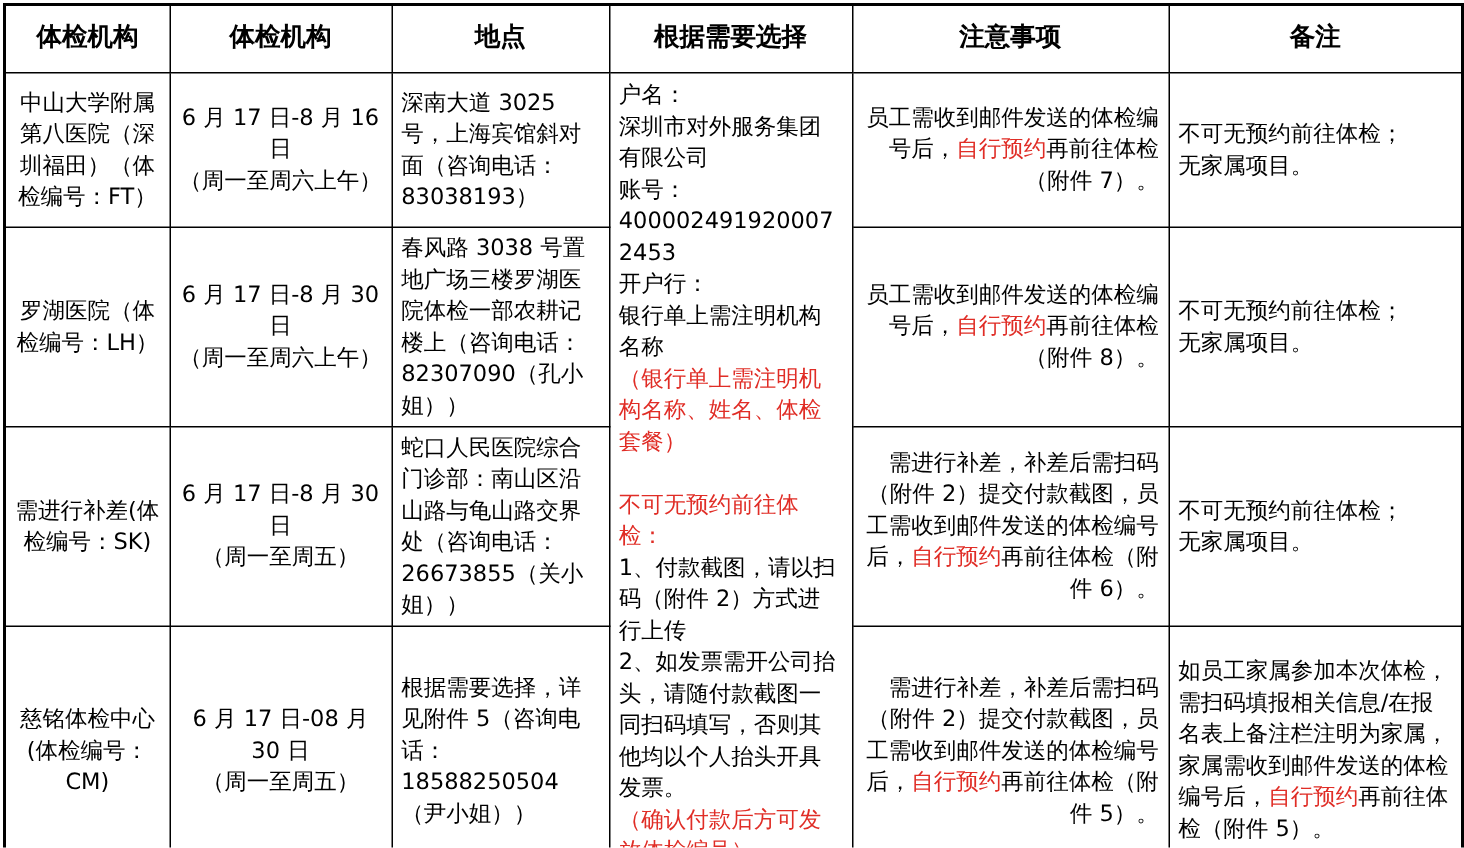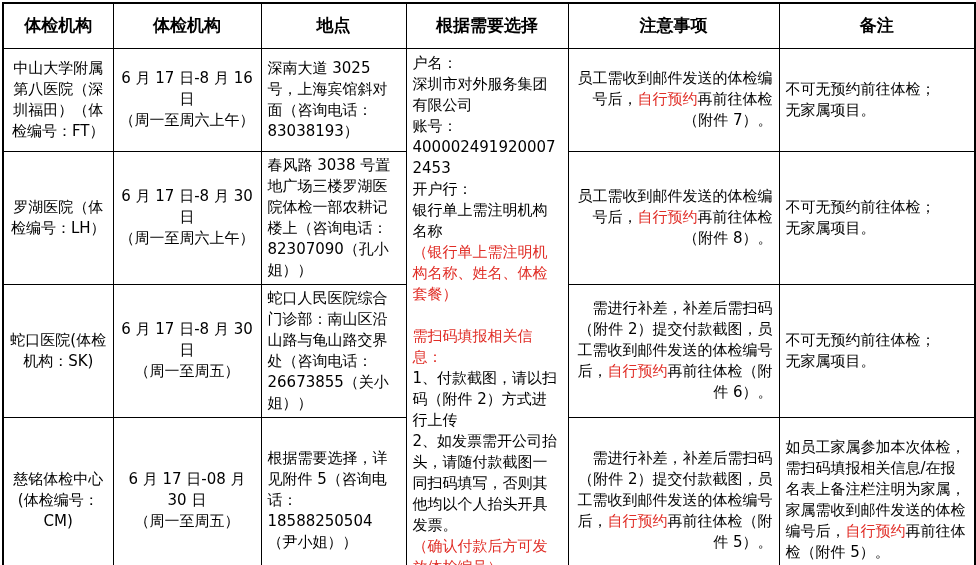--- a/index.html
+++ b/index.html
@@ -77,40 +77,40 @@
       <td class="c-location">深南大道 3025 号，上海宾馆斜对面（咨询电话：83038193）</td>
       <td class="c-bank" rowspan="4">
         <span class="bank-line">户名：</span>
         <span class="bank-line">深圳市对外服务集团有限公司</span>
         <span class="bank-line">账号：</span>
         <span class="bank-line">4000024919200072453</span>
         <span class="bank-line">开户行：</span>
         <span class="bank-line">银行单上需注明机构名称</span>
         <span class="bank-line red">（银行单上需注明机构名称、姓名、体检套餐）</span>
         <span class="bank-gap"></span>
-        <span class="bank-line red">需扫码填报相关信息：</span>
+        <span class="bank-line red">不可无预约前往体检：</span>
         <span class="bank-line">1、付款截图，请以扫码（附件 2）方式进行上传</span>
         <span class="bank-line">2、如发票需开公司抬头，请随付款截图一同扫码填写，否则其他均以个人抬头开具发票。</span>
         <span class="bank-line red">（确认付款后方可发放体检编号）</span>
       </td>
       <td class="c-note"><span>员工需收到邮件发送的体检编号后，</span><span class="red">自行预约</span><span>再前往体检（附件 7）。</span></td>
       <td class="c-remark"><span>不可无预约前往体检；
 无家属项目。</span><span class="red"></span><span></span></td>
     </tr>
     <tr class="row-2">
       <td class="c-org">罗湖医院（体检编号：LH）</td>
       <td class="c-time">6 月 17 日-8 月 30 日
 （周一至周六上午）</td>
       <td class="c-location">春风路 3038 号置地广场三楼罗湖医院体检一部农耕记楼上（咨询电话：82307090（孔小姐））</td>
       <td class="c-note"><span>员工需收到邮件发送的体检编号后，</span><span class="red">自行预约</span><span>再前往体检（附件 8）。</span></td>
       <td class="c-remark"><span>不可无预约前往体检；
 无家属项目。</span><span class="red"></span><span></span></td>
     </tr>
     <tr class="row-3">
-      <td class="c-org">蛇口医院(体检机构：SK)</td>
+      <td class="c-org">需进行补差(体检编号：SK)</td>
       <td class="c-time">6 月 17 日-8 月 30 日
 （周一至周五）</td>
       <td class="c-location">蛇口人民医院综合门诊部：南山区沿山路与龟山路交界处（咨询电话：26673855（关小姐））</td>
       <td class="c-note"><span>需进行补差，补差后需扫码（附件 2）提交付款截图，员工需收到邮件发送的体检编号后，</span><span class="red">自行预约</span><span>再前往体检（附件 6）。</span></td>
       <td class="c-remark"><span>不可无预约前往体检；
 无家属项目。</span><span class="red"></span><span></span></td>
     </tr>
     <tr class="row-4">
       <td class="c-org">慈铭体检中心(体检编号：CM)</td>
       <td class="c-time">6 月 17 日-08 月 30 日

